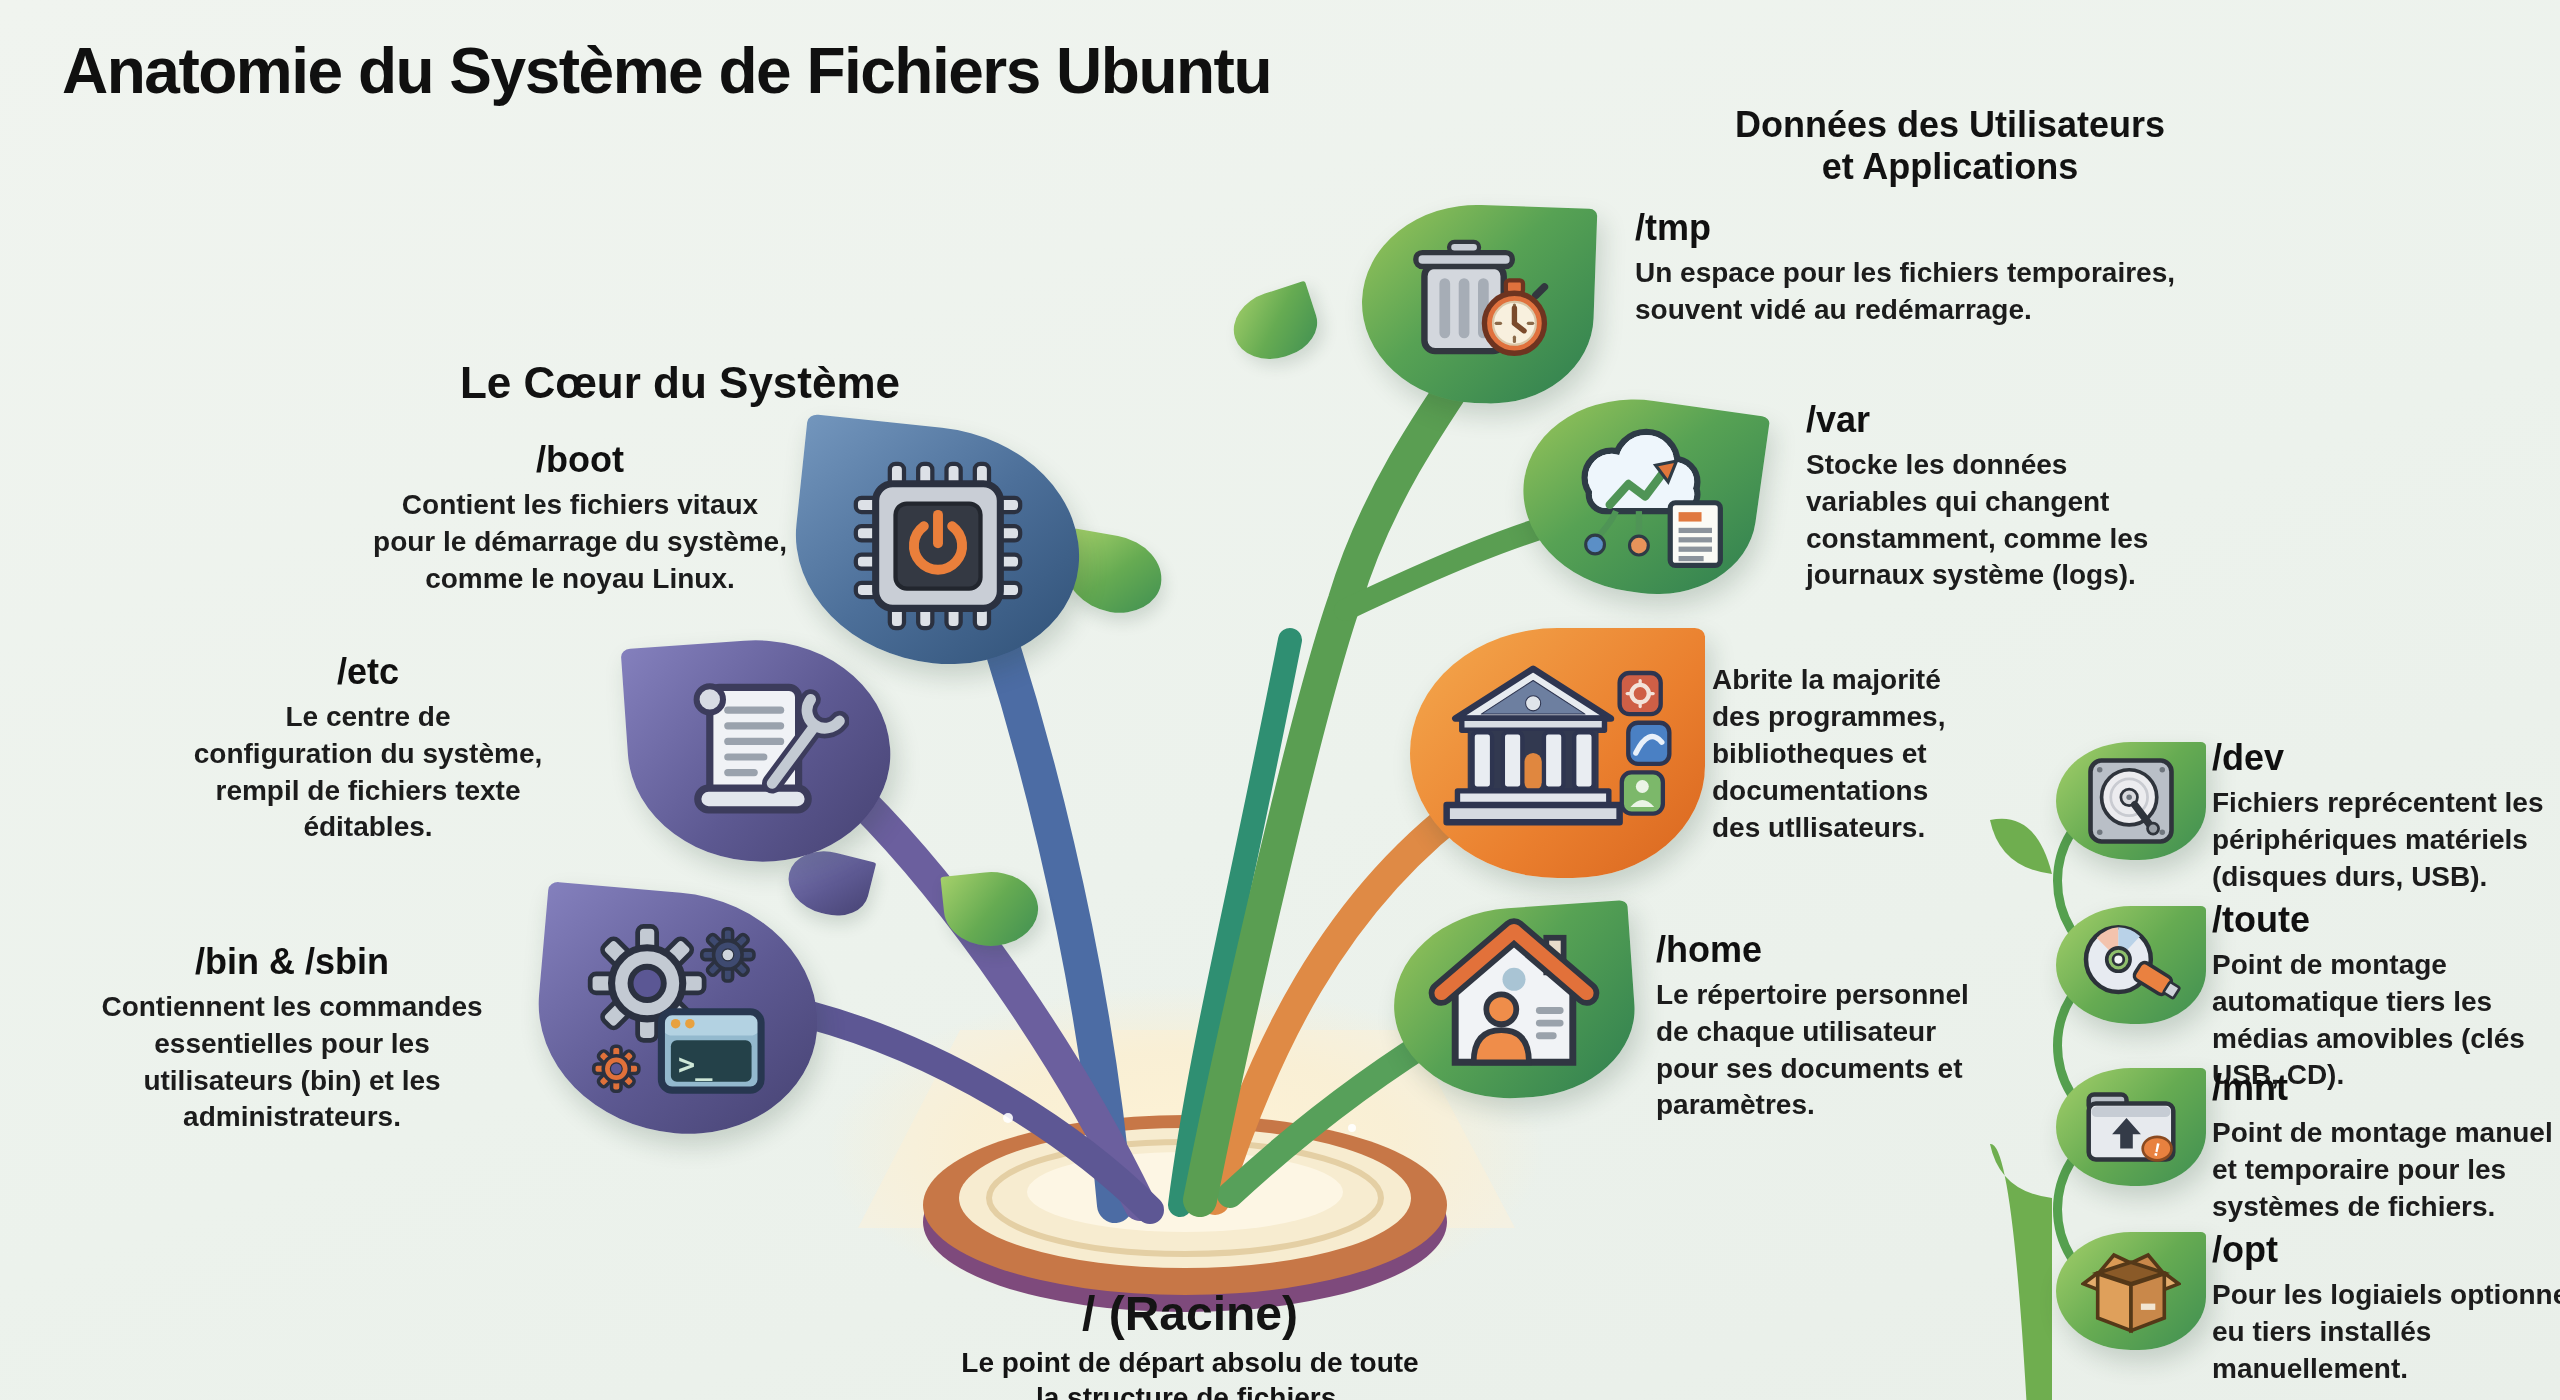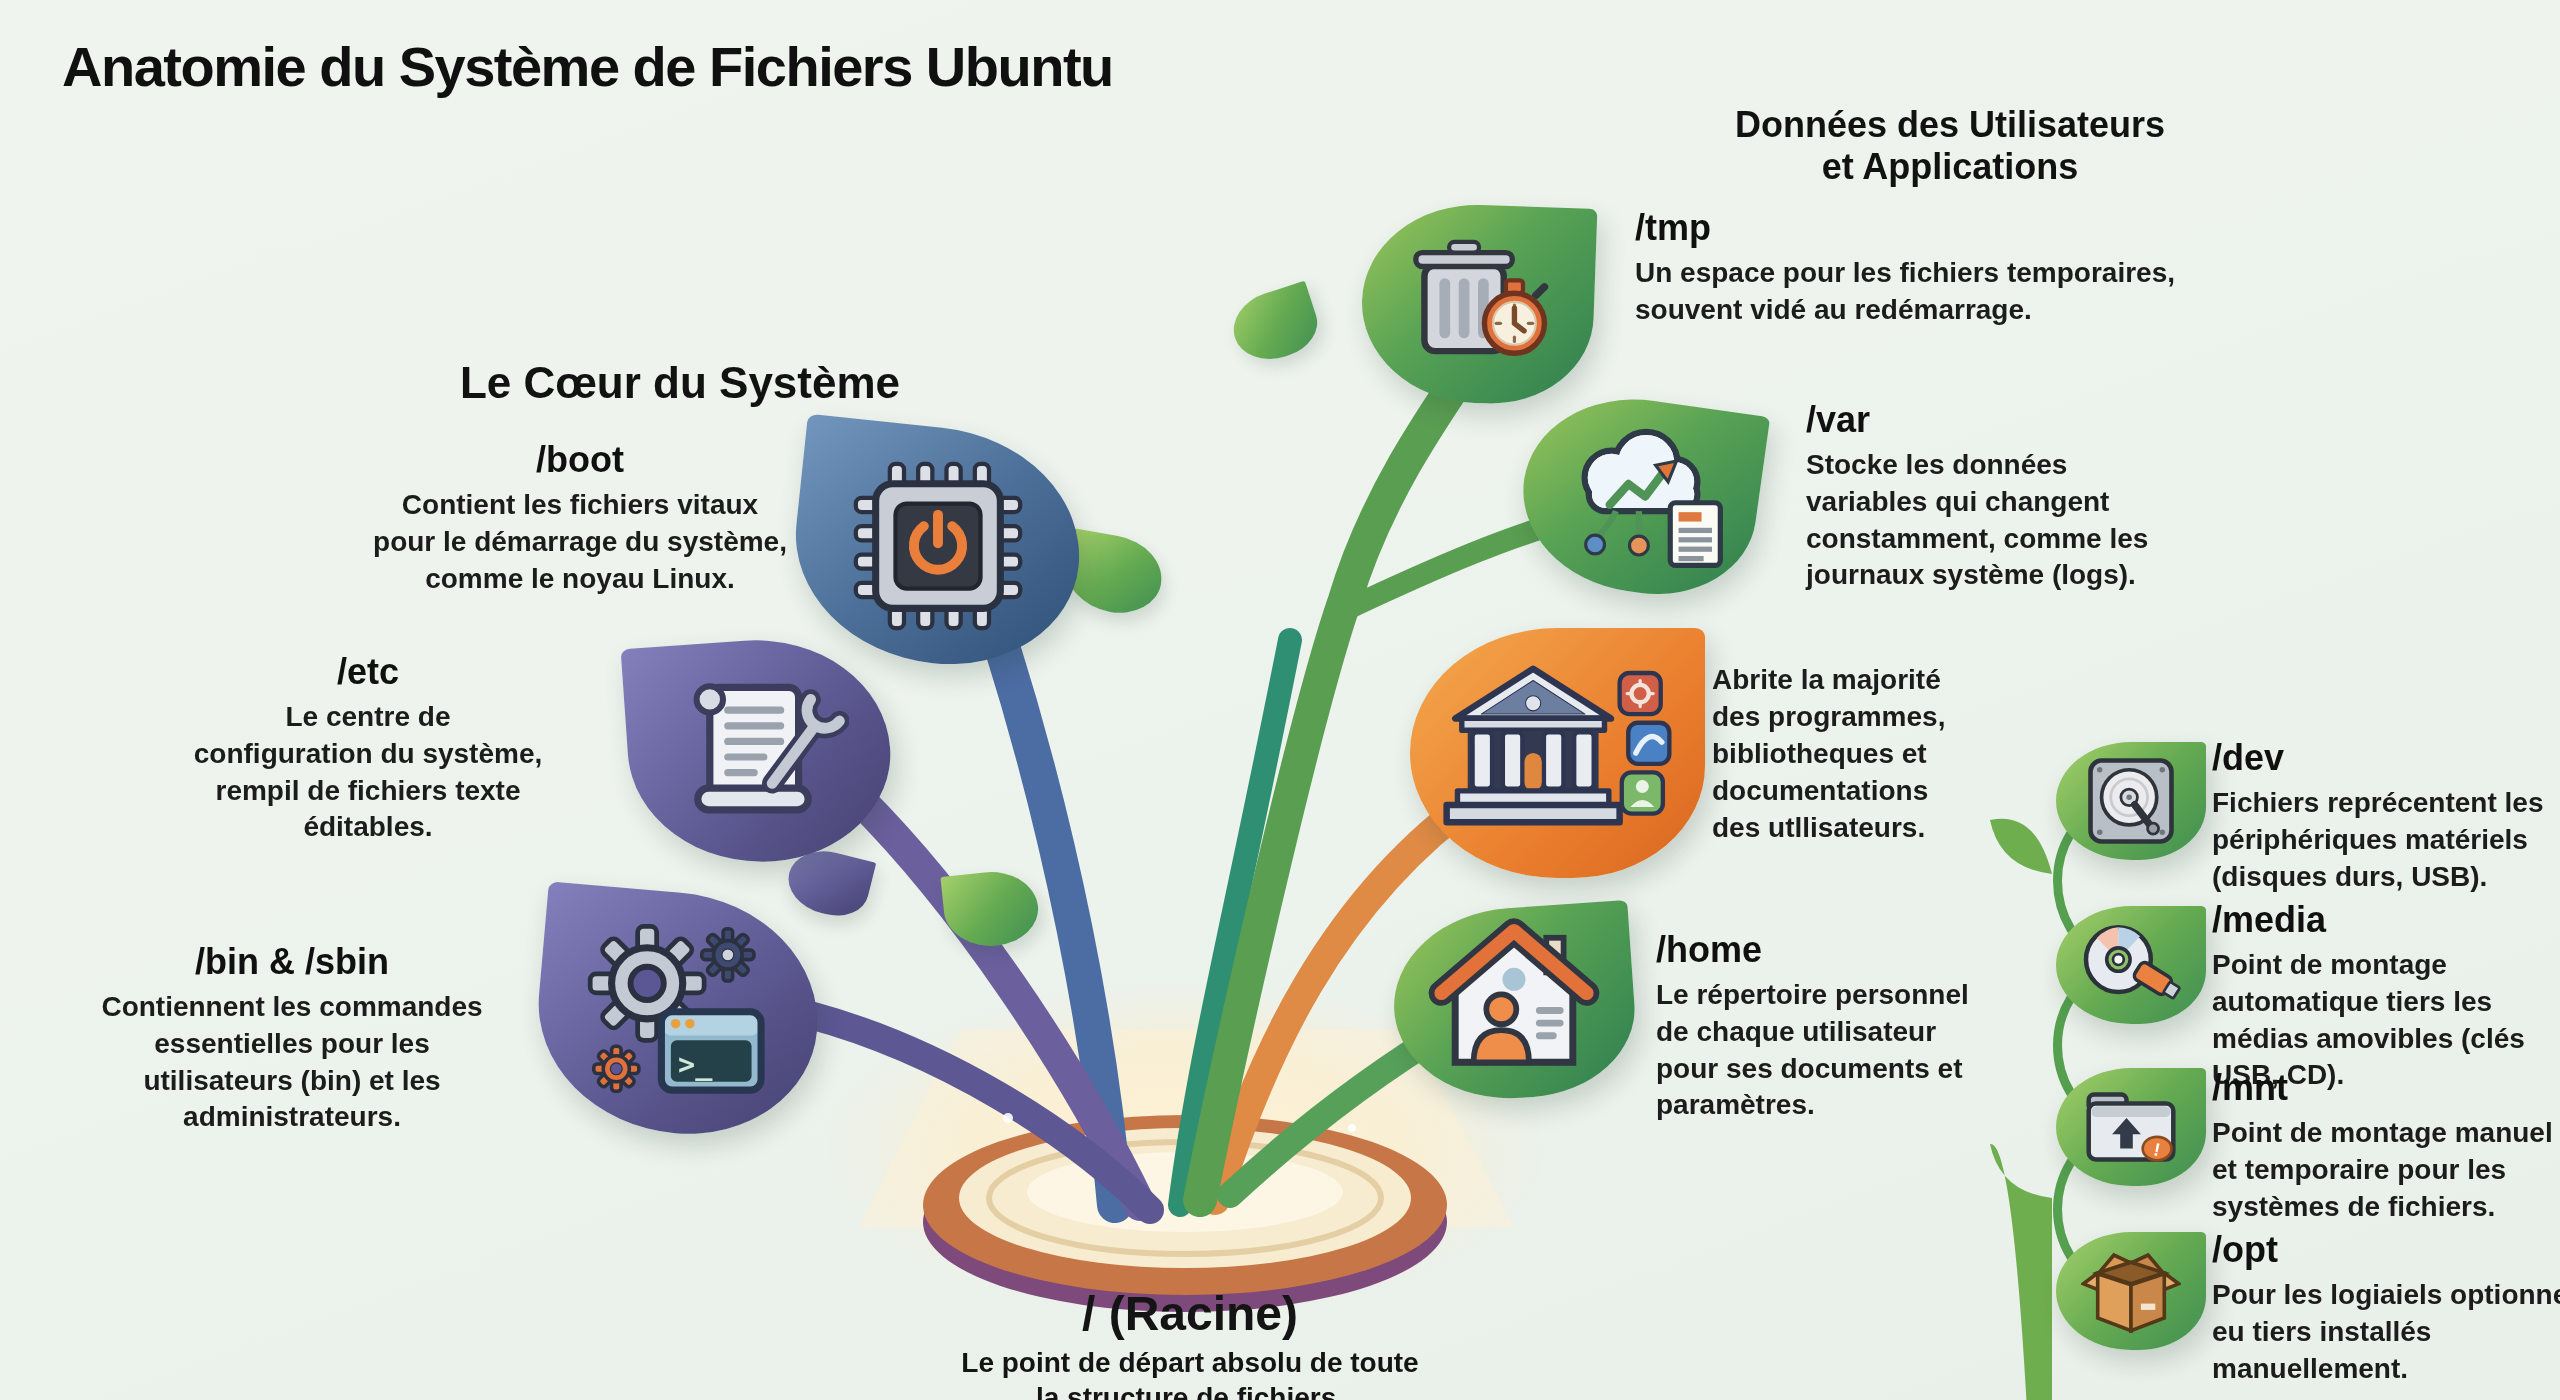--- a/index.html
+++ b/index.html
@@ -3,21 +3,21 @@
 <meta charset="utf-8">
 <style>
   html,body{margin:0;padding:0;background:#e6ece6;}
   .canvas{
     position:relative;width:2560px;height:1400px;overflow:hidden;
     background:linear-gradient(160deg,#f0f4ef 0%,#ecf2ec 55%,#e9efe9 100%);
     font-family:"Liberation Sans","DejaVu Sans",sans-serif;color:#141414;
   }
   .tree-svg{position:absolute;left:0;top:0;z-index:1;}
   .page-title{
-    position:absolute;left:62px;top:34px;font-size:56px;font-weight:700;
+    position:absolute;left:62px;top:34px;font-size:64px;font-weight:700;
     letter-spacing:-1.5px;white-space:nowrap;z-index:4;color:#101010;
   }
   .section-heading{position:absolute;font-weight:700;z-index:4;color:#121212;}
   .heading-user{left:1640px;top:104px;width:620px;text-align:center;font-size:36px;line-height:1.18;white-space:pre-line;}
   .heading-core{left:440px;top:358px;width:480px;text-align:center;font-size:44px;}
   .dir{position:absolute;z-index:4;}
   .dir-label{font-size:36px;font-weight:700;line-height:1.1;color:#101010;}
   .dir-desc{font-size:28px;font-weight:700;line-height:1.32;margin-top:7px;white-space:pre-line;color:#1c1c1c;}
   .align-right{text-align:center;}
   .root-block{position:absolute;left:880px;top:1286px;width:620px;text-align:center;z-index:4;}
@@ -416,21 +416,21 @@
   </div>
 
   <div class="dir" style="left:2212px;top:738px;width:360px">
     <div class="dir-label">/dev</div>
     <div class="dir-desc">Fichiers reprécentent les
 périphériques matériels
 (disques durs, USB).</div>
   </div>
 
   <div class="dir" style="left:2212px;top:900px;width:340px">
-    <div class="dir-label">/media</div>
+    <div class="dir-label">/toute</div>
     <div class="dir-desc">Point de montage
 automatique tiers les
 médias amovibles (clés
 USB, CD).</div>
   </div>
 
   <div class="dir" style="left:2212px;top:1068px;width:360px">
     <div class="dir-label">/mnt</div>
     <div class="dir-desc">Point de montage manuel
 et temporaire pour les

